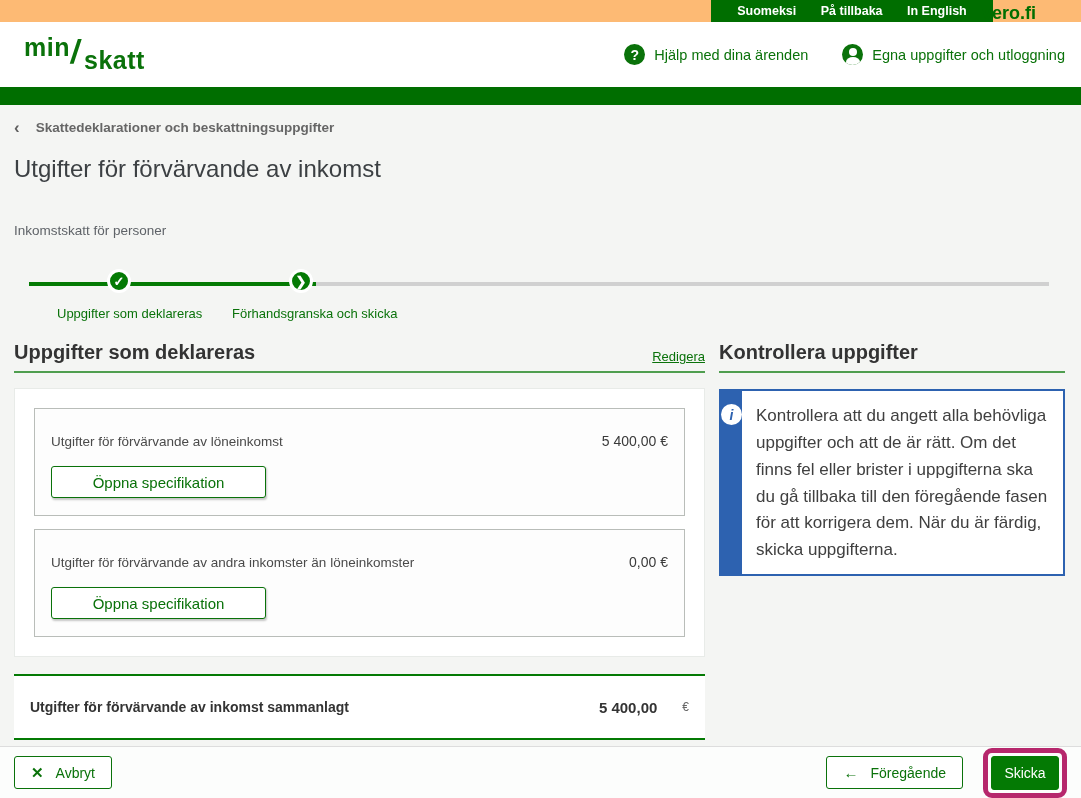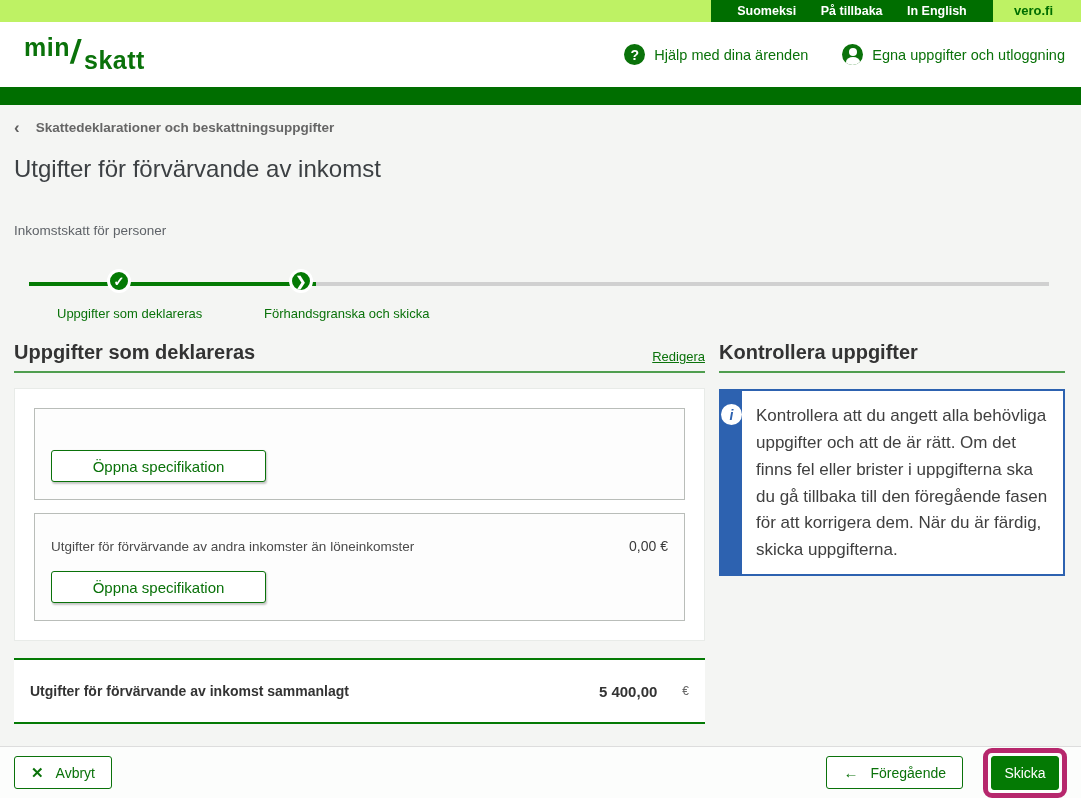--- a/index.html
+++ b/index.html
@@ -4,28 +4,28 @@
 <style>
   * { margin:0; padding:0; box-sizing:border-box; }
   html,body { width:1081px; height:798px; overflow:hidden; }
   body {
     font-family:"Liberation Sans", sans-serif;
     background:#f4f5f3;
     color:#3c3c3c;
     position:relative;
   }
   
-  .topbar { height:22px; background:#bef264; position:relative; }
+  .topbar { height:22px; background:#fdba74; position:relative; }
   .lang-strip {
     position:absolute; left:711px; top:0; width:282px; height:22px;
     background:#006e00; display:flex; align-items:center;
     justify-content:space-around; padding:0 14px;
   }
   .lang-link { color:#ffffff; font-size:12.5px; font-weight:bold; text-decoration:none; cursor:pointer; }
-  .verofi { position:absolute; right:28px; top:3px; font-size:13px; font-weight:bold; color:#006e00; cursor:pointer; }
+  .verofi { position:absolute; right:45px; top:3px; font-size:18px; font-weight:bold; color:#006e00; cursor:pointer; }
   
   .header { height:65px; background:#ffffff; display:flex; align-items:center; padding:0 16px 0 24px; }
   .logo { position:relative; height:48px; width:150px; cursor:pointer; }
   .logo-min { position:absolute; left:0; top:2px; font-size:25px; font-weight:bold; color:#0a720a; letter-spacing:0.5px; }
   .logo-slash { position:absolute; left:47px; top:2px; font-size:33px; font-weight:bold; color:#0a720a; transform:skewX(-8deg); }
   .logo-skatt { position:absolute; left:60px; top:15px; font-size:25px; font-weight:bold; color:#0a720a; letter-spacing:0.5px; }
   .header-right { margin-left:auto; display:flex; align-items:center; gap:34px; }
   .header-link { display:flex; align-items:center; gap:9px; cursor:pointer; }
   .header-link span.lbl { color:#0a720a; font-size:14.5px; }
   .round-icon {
@@ -52,21 +52,21 @@
   .step-circle {
     position:absolute; top:7px; width:24px; height:24px; border-radius:50%;
     background:#047a04; border:3px solid #ffffff;
     color:#ffffff; display:flex; align-items:center; justify-content:center;
     font-size:13px; font-weight:bold;
   }
   .step-c1 { left:93px; }
   .step-c2 { left:275px; }
   .step-label { position:absolute; top:44px; font-size:13px; color:#0a720a; }
   .step-l1 { left:43px; }
-  .step-l2 { left:218px;margin-left:32px; }
+  .step-l2 { left:218px; }
   
   .columns { display:flex; margin-top:17px; }
   .col-left { width:691px; }
   .col-right { width:346px; margin-left:14px; }
   .section-head { display:flex; align-items:flex-end; justify-content:space-between; border-bottom:2px solid #4f9e4f; padding-bottom:7px; }
   .section-title { font-size:20px; font-weight:bold; color:#333333; }
   .edit-link { font-size:13px; color:#0a720a; text-decoration:underline; cursor:pointer; }
   
   .panel { margin-top:15px; background:#ffffff; border:1px solid #e8ebe8; padding:19px; display:flex; flex-direction:column; gap:13px; }
   .card { border:1px solid #b9bdb9; background:#fdfdfd; padding:24px 16px 17px 16px; }
@@ -177,20 +177,24 @@
   <div class="columns">
 
     <div class="col-left">
       <div class="section-head">
         <span class="section-title">Uppgifter som deklareras</span>
         <a class="edit-link">Redigera</a>
       </div>
 
       <div class="panel">
         <div class="card">
+          <div class="card-row">
+            <span class="card-label">Utgifter för förvärvande av löneinkomst</span>
+            <span class="card-amount">5 400,00 €</span>
+          </div>
           <button class="spec-btn">Öppna specifikation</button>
         </div>
 
         <div class="card">
           <div class="card-row">
             <span class="card-label">Utgifter för förvärvande av andra inkomster än löneinkomster</span>
             <span class="card-amount">0,00 €</span>
           </div>
           <button class="spec-btn">Öppna specifikation</button>
         </div>

